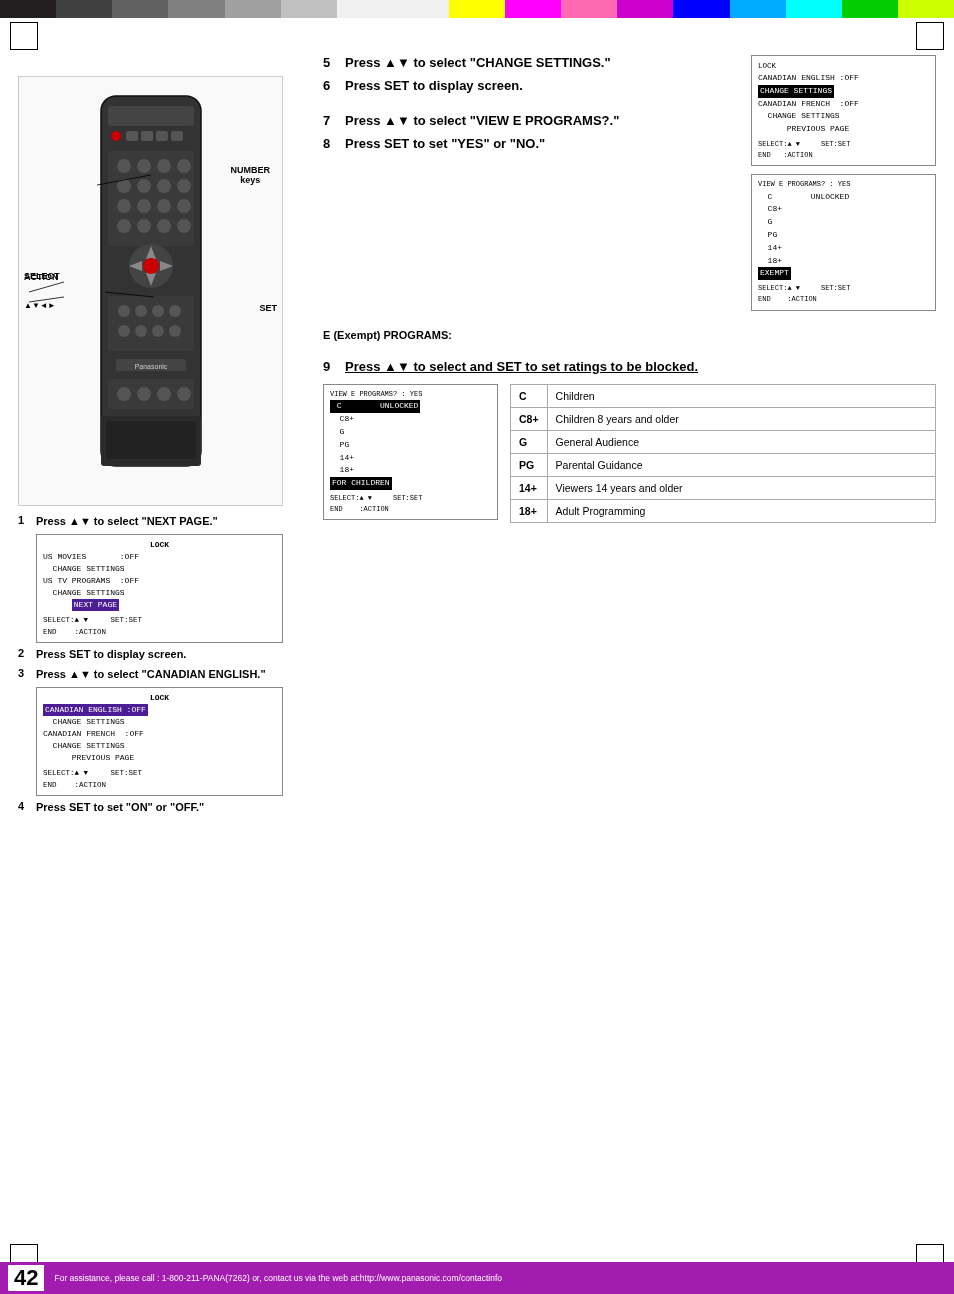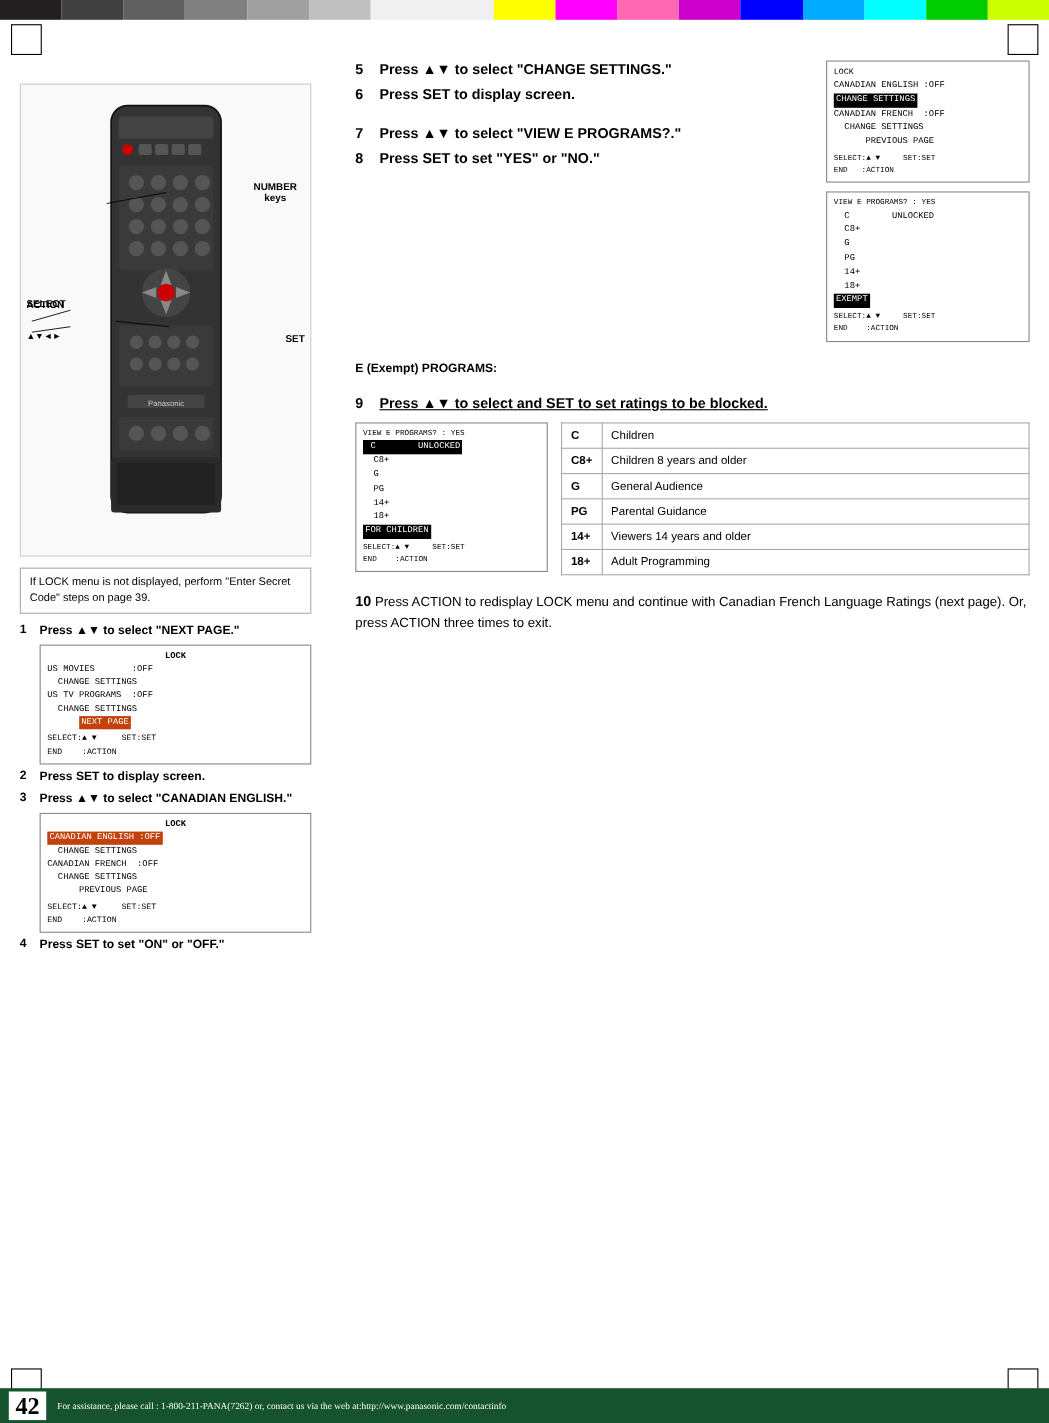--- a/index.html
+++ b/index.html
@@ -116,21 +116,21 @@
     .screen-box {
       border: 1px solid #888;
       font-size: 8px;
       font-family: 'Courier New', monospace;
       padding: 4px 6px;
       margin: 4px 0 4px 18px;
       background: #fff;
       line-height: 1.5;
     }
     .screen-box .highlighted {
-      background: #c2410c;
+      background: #4c1d95;
       color: #fff;
       display: inline-block;
       padding: 0 2px;
     }
     .screen-box .title-row {
       text-align: center;
       font-weight: bold;
     }
     .screen-box .select-row {
       font-size: 7.5px;
@@ -380,23 +380,20 @@
       <div class="remote-label label-set" style="position:absolute;top:226px;right:5px;font-size:9px;font-weight:bold;">SET</div>
 
       <svg style="position:absolute;top:0;left:0;width:100%;height:100%;pointer-events:none;">
         <line x1="78" y1="108" x2="132" y2="98" stroke="#000" stroke-width="0.8"></line>
         <line x1="45" y1="205" x2="10" y2="215" stroke="#000" stroke-width="0.8"></line>
         <line x1="45" y1="220" x2="10" y2="225" stroke="#000" stroke-width="0.8"></line>
         <line x1="86" y1="215" x2="135" y2="220" stroke="#000" stroke-width="0.8"></line>
       </svg>
     </div>
 
-    <div class="lock-note">
-      <span>If LOCK menu is not displayed, perform "Enter Secret Code" steps on page 39.</span>
-    </div>
 
 
     <div class="steps-left">
 
       <div class="step-left-row">
         <div class="step-num">1</div>
         <div class="step-content">
           <div class="step-bold">Press ▲▼ to select "NEXT PAGE."</div>
         </div>
       </div>
@@ -560,24 +557,20 @@
               </tr>
               <tr>
                 <td>18+</td>
                 <td>Adult Programming</td>
               </tr>
             </tbody>
         </table>
       </div>
     </div>
 
-    <div class="step10-section">
-      <span class="step10-num">10</span>
-      <span>Press ACTION to redisplay LOCK menu and continue with Canadian French Language Ratings (next page). Or, press ACTION three times to exit.</span>
-    </div>
 
   </div>
 </div>
 
-<div style="position:absolute;bottom:0;left:0;right:0;background:#14532d;color:#fff;font-size:8.5px;padding:3px 8px;display:flex;align-items:center;font-family:Liberation Serif, serif;">
+<div style="position:absolute;bottom:0;left:0;right:0;background:#a21caf;color:#fff;font-size:8.5px;padding:3px 8px;display:flex;align-items:center;">
   <div style="background:#fff;color:#000;font-size:22px;font-weight:bold;padding:0 6px;margin-right:10px;line-height:1.2;">42</div>
   <div>For assistance, please call : 1-800-211-PANA(7262) or, contact us via the web at:http://www.panasonic.com/contactinfo</div>
 </div>
 
 </body></html>

